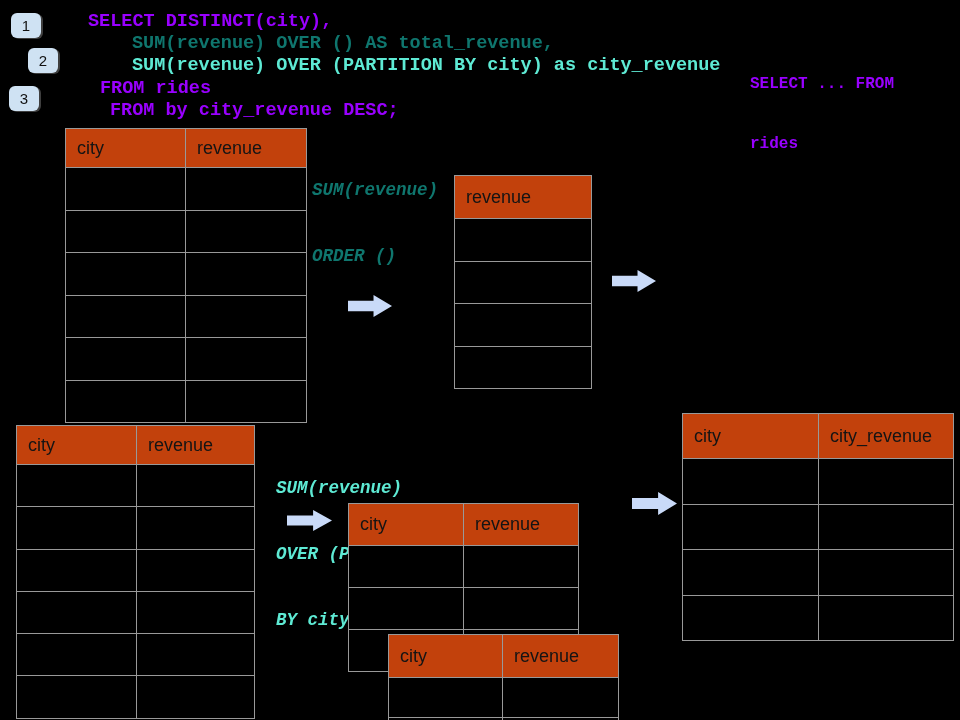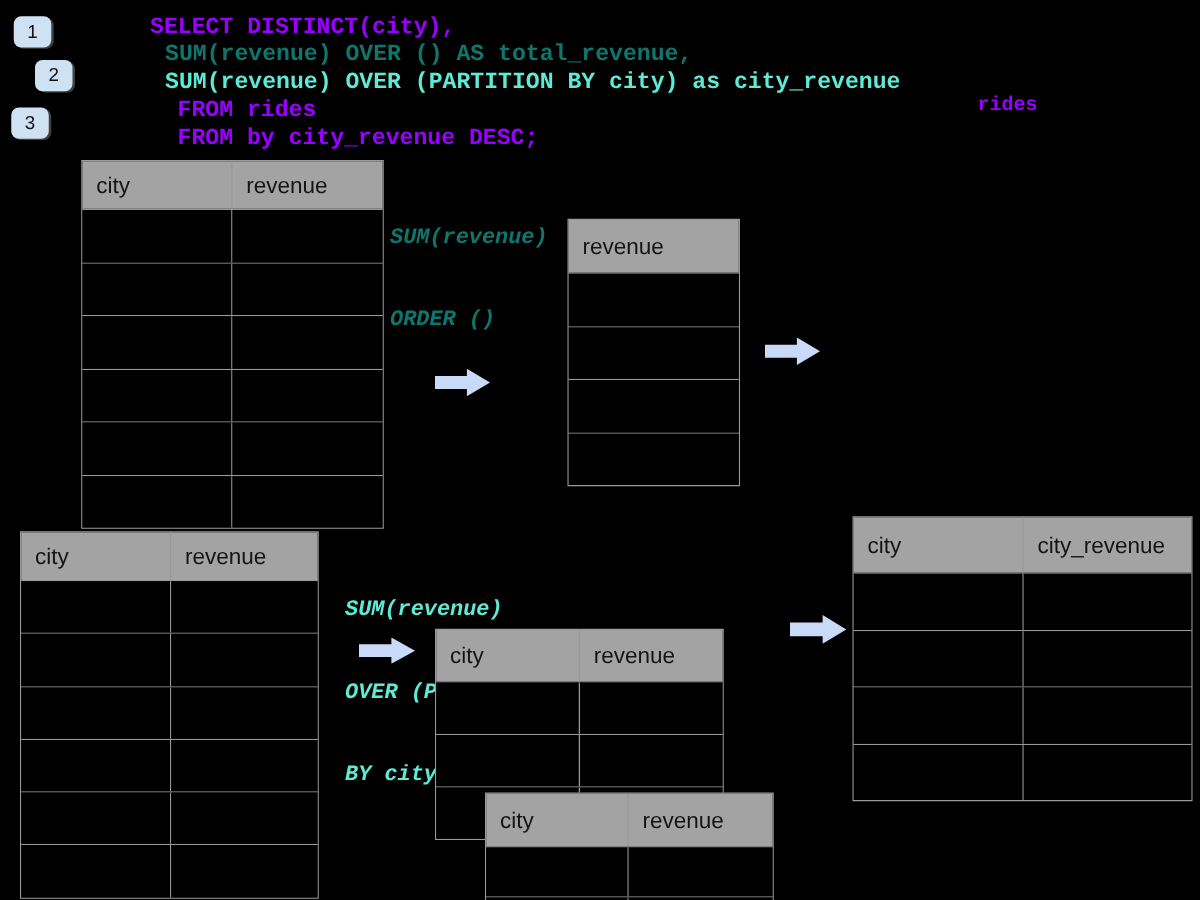--- a/index.html
+++ b/index.html
@@ -11,27 +11,27 @@
          display:flex;align-items:center;justify-content:center;
          font:15px "Liberation Sans",sans-serif;color:#111;
          box-shadow:2px 1px 0 #3f3f3f;}
 
   
   .code{position:absolute;font-family:"Liberation Mono",monospace;font-weight:bold;
         white-space:pre;}
   .code-main{font-size:18.5px;line-height:22px;}
   .code-note{font-size:17.5px;line-height:22px;font-style:italic;}
   .code-small{font-size:16px;line-height:20px;}
-  .c-purple{color:#9900FF;margin-left:32px;}
+  .c-purple{color:#9900FF;}
   .c-red{color:#0f766e;}
   .c-green{color:#5eead4;}
 
   
   .tbl{position:absolute;border:1px solid #999;background:#000;box-sizing:content-box;}
-  .thead{display:flex;height:var(--hh);background:#a3a3a3;}
+  .thead{display:flex;height:var(--hh);background:#c2410c;}
   .th{display:flex;align-items:center;box-sizing:border-box;padding-left:11px;
       font-size:18px;color:#141414;flex:1;min-width:0;}
   .th.c1{flex:none;width:var(--c1);border-right:1px solid #999;}
   .trow{display:flex;height:var(--rh);border-top:1px solid #999;}
   .tcell{flex:1;min-width:0;background:#000;box-sizing:border-box;}
   .tcell.c1{flex:none;width:var(--c1);border-right:1px solid #999;}
 
   
   .arrow{position:absolute;background:#C9DAF8;
          clip-path:polygon(0 26%,58% 26%,58% 0,100% 50%,58% 100%,58% 74%,0 74%);
@@ -48,24 +48,25 @@
   <div class="badge" style="left:28px;top:48px">
       <span>2</span>
     </div>
   <div class="badge" style="left:9px;top:86px">
       <span>3</span>
     </div>
 
   <div class="code code-main c-purple" style="left:88px;top:11px">SELECT DISTINCT(city),</div>
   <div class="code code-main c-red" style="left:132px;top:33px">SUM(revenue) OVER () AS total_revenue,</div>
   <div class="code code-main c-green" style="left:132px;top:55px">SUM(revenue) OVER (PARTITION BY city) as city_revenue</div>
-  <div class="code code-main c-purple" style="left:110px;top:78px">FROM rides</div>
+  <div class="code code-main c-purple" style="left:100px;top:78px">FROM rides</div>
   <div class="code code-main c-purple" style="left:110px;top:100px">FROM by city_revenue DESC;</div>
 
   <div class="code code-small c-purple" style="left:750px;top:34px">
+    <div>SELECT ... FROM</div>
     <div>rides</div>
   </div>
 
   <div class="code code-note c-red" style="left:312px;top:135px">
     <div>SUM(revenue)</div>
     <div>ORDER ()</div>
   </div>
 
   <div class="code code-note c-green" style="left:276px;top:433px">
     <div>SUM(revenue)</div>

